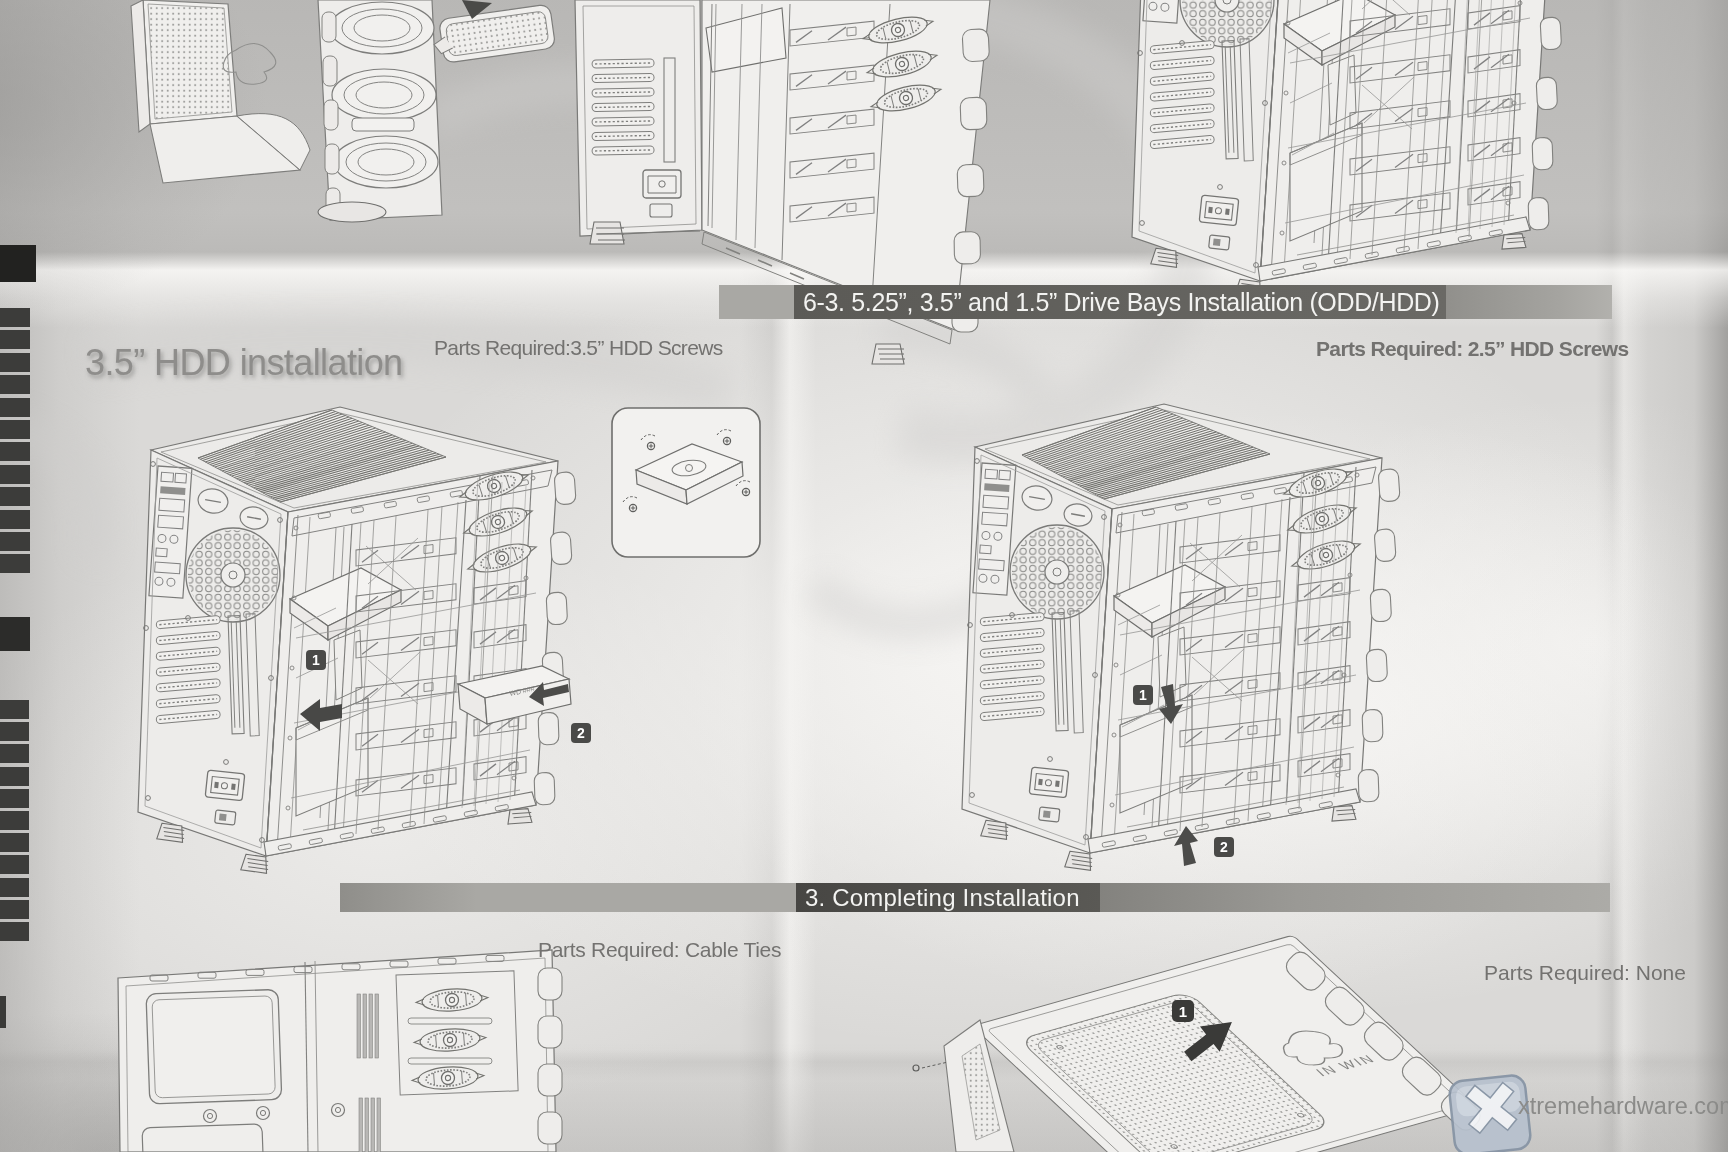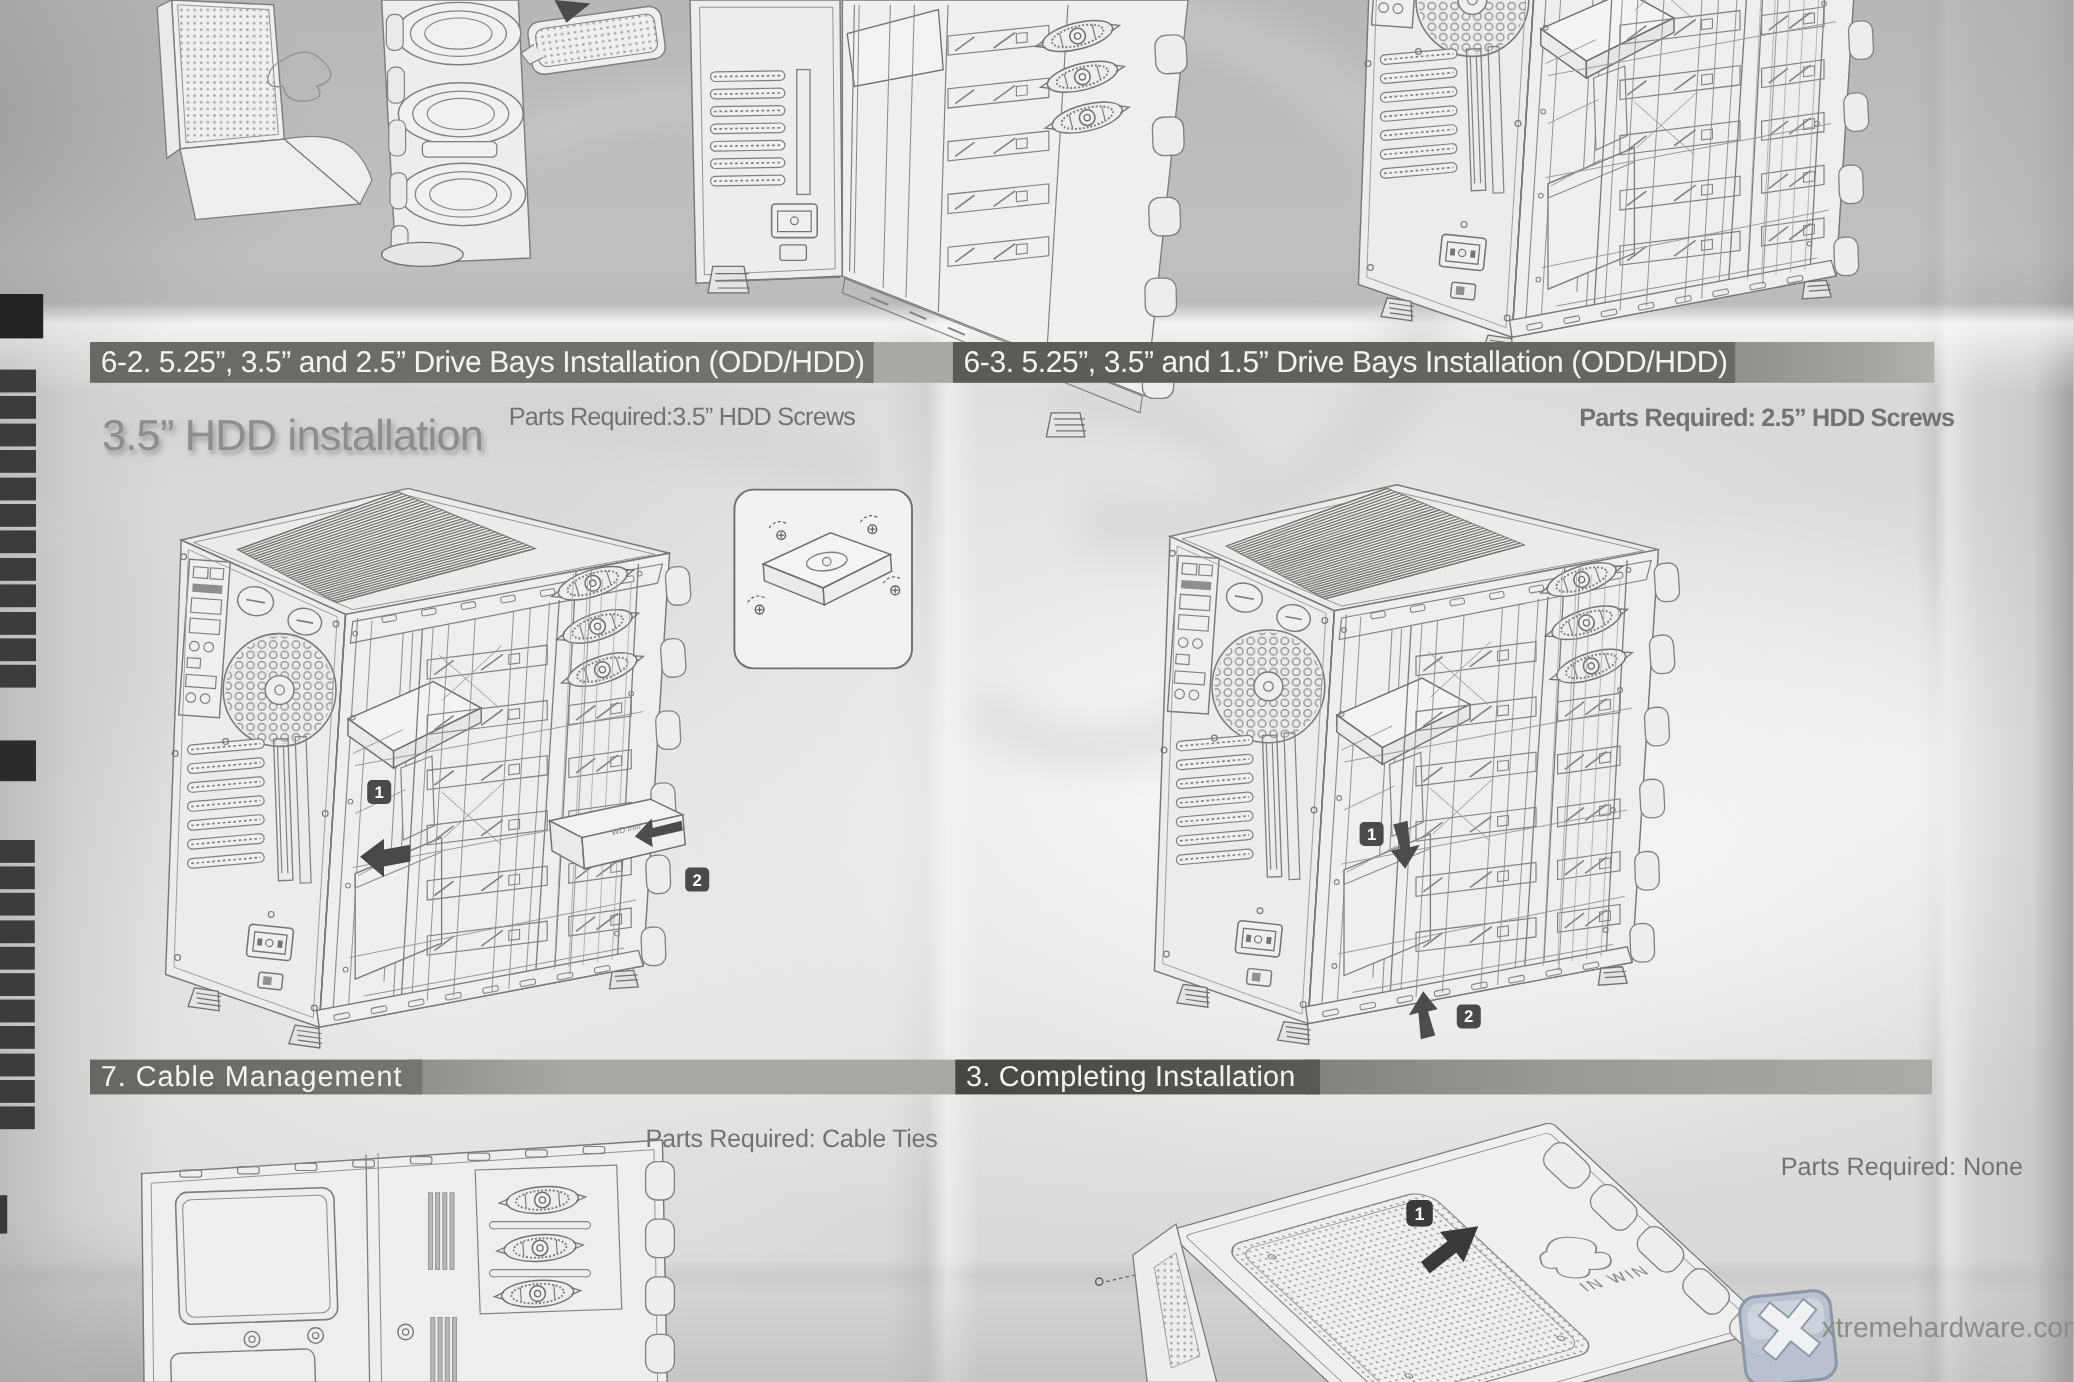--- a/index.html
+++ b/index.html
@@ -635,23 +635,21 @@
     <div style="position:absolute;left:0;top:789px;width:29px;height:19px;background:#3c3c3a"></div>
     <div style="position:absolute;left:0;top:811px;width:29px;height:19px;background:#3c3c3a"></div>
     <div style="position:absolute;left:0;top:833px;width:29px;height:19px;background:#3c3c3a"></div>
     <div style="position:absolute;left:0;top:855px;width:29px;height:19px;background:#3c3c3a"></div>
     <div style="position:absolute;left:0;top:878px;width:29px;height:19px;background:#3c3c3a"></div>
     <div style="position:absolute;left:0;top:900px;width:29px;height:19px;background:#3c3c3a"></div>
     <div style="position:absolute;left:0;top:922px;width:29px;height:19px;background:#3c3c3a"></div>
     <div style="position:absolute;left:0;top:996px;width:6px;height:32px;background:#3a3a38"></div>
 <div style="position:absolute;left:719px;top:285px;width:75px;height:34px;background:#a9a8a4"></div>
 <div style="position:absolute;left:1437px;top:285px;width:175px;height:34px;background:linear-gradient(90deg,#8f8e8a,#a5a4a0 70%,#b2b1ad 100%)"></div>
-<div class="bar" style="left:75px;top:285px;width:644px;height:34px;line-height:34px;background:linear-gradient(90deg,#696864,#747370)">6-2. 5.25”, 3.5” and 2.5” Drive Bays Installation (ODD/HDD)</div>
 <div class="bar" style="left:794px;top:285px;width:643px;height:34px;line-height:34px;background:linear-gradient(90deg,#5b5a56,#6a6965)">6-3. 5.25”, 3.5” and 1.5” Drive Bays Installation (ODD/HDD)</div>
 <div class="ttl" style="left:85px;top:342px;">3.5” HDD installation</div>
-<div class="pr" style="left:424px;top:336px;">Parts Required:3.5” HDD Screws</div>
+<div class="pr" style="left:434px;top:336px;">Parts Required:3.5” HDD Screws</div>
 <div class="pr" style="left:1316px;top:337px;font-weight:bold;">Parts Required: 2.5” HDD Screws</div>
 <div style="position:absolute;left:340px;top:883px;width:456px;height:29px;background:linear-gradient(90deg,#8f8e8a,#a9a8a4 30%,#a9a8a4)"></div>
 <div style="position:absolute;left:1088px;top:883px;width:522px;height:29px;background:linear-gradient(90deg,#82817d,#9a9995 40%,#acaba7 100%)"></div>
-<div class="bar" style="left:75px;top:883px;width:268px;height:29px;font-size:24px;letter-spacing:0.8px;line-height:29px;background:linear-gradient(90deg,#676662,#767571)">7. Cable Management</div>
 <div class="bar" style="left:796px;top:883px;width:295px;height:29px;font-size:24px;letter-spacing:0.2px;line-height:29px;background:linear-gradient(90deg,#474643,#5a5955)">3. Completing Installation</div>
 <div class="pr" style="left:538px;top:938px;letter-spacing:-0.3px;">Parts Required: Cable Ties</div>
 <div class="pr" style="left:1484px;top:961px;letter-spacing:0px;">Parts Required: None</div>
 </div>
 </body></html>

